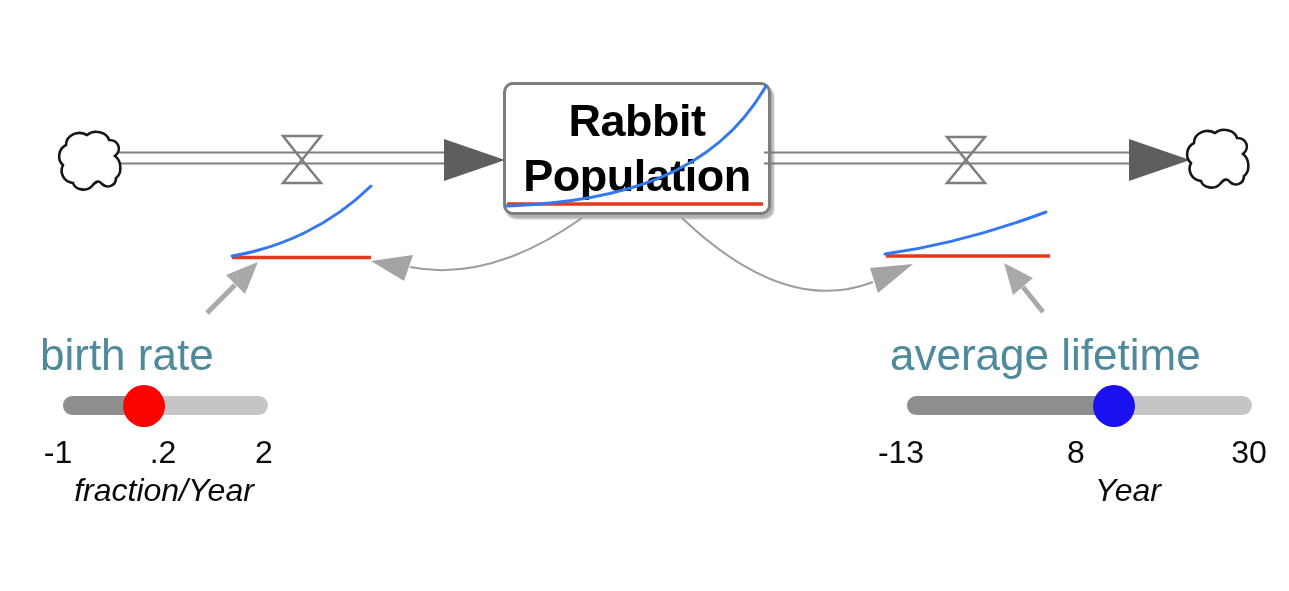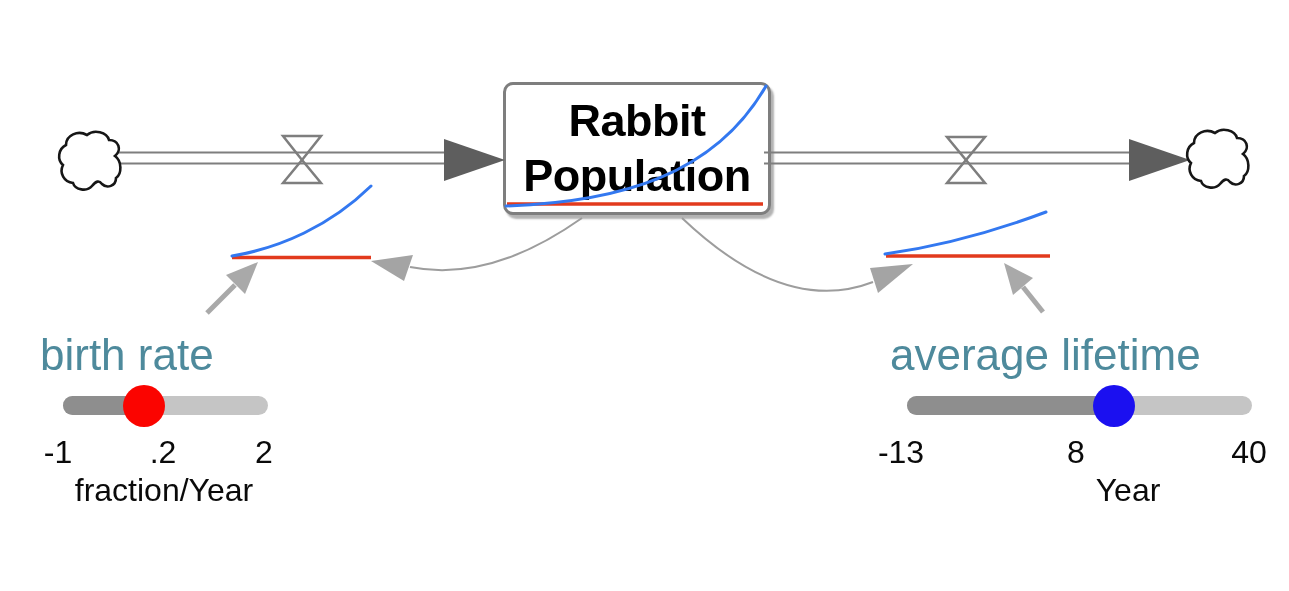--- a/index.html
+++ b/index.html
@@ -64,21 +64,21 @@
   .slider-knob{
     position:absolute;top:-11.5px;width:42px;height:42px;border-radius:50%;
     cursor:grab;
   }
   .tick{
     position:absolute;top:106px;transform:translateX(-50%);
     font-size:32px;color:#0a0a0a;white-space:nowrap;
   }
   .slider-units{
     position:absolute;top:144px;transform:translateX(-50%);
-    font-size:32px;color:#0a0a0a;white-space:nowrap;
+    font-size:32px;color:#0a0a0a;white-space:nowrap;font-style:italic;
   }
 </style>
 </head>
 <body>
 
 <div id="canvas">
 
   <div class="stock-box">
     <div class="stock-label">Rabbit Population</div>
   </div>
@@ -158,17 +158,17 @@
   </div>
 
   <div class="slider-group" style="left:890px;top:328px;width:375px;">
     <div class="slider-title">average lifetime</div>
     <div class="slider-track" style="left:17px;width:345px;">
       <div class="slider-fill" style="width: 60%;"></div>
       <div class="slider-knob" style="left: 186px; background: rgb(27, 16, 240);"></div>
     </div>
     <span class="tick" style="left:11px;">-13</span>
     <span class="tick" style="left:186px;">8</span>
-    <span class="tick" style="left:359px;">40</span>
+    <span class="tick" style="left:359px;">30</span>
     <span class="slider-units" style="left:192px;margin-left:46px;">Year</span>
   </div>
 
 </div>
 
 </body></html>

